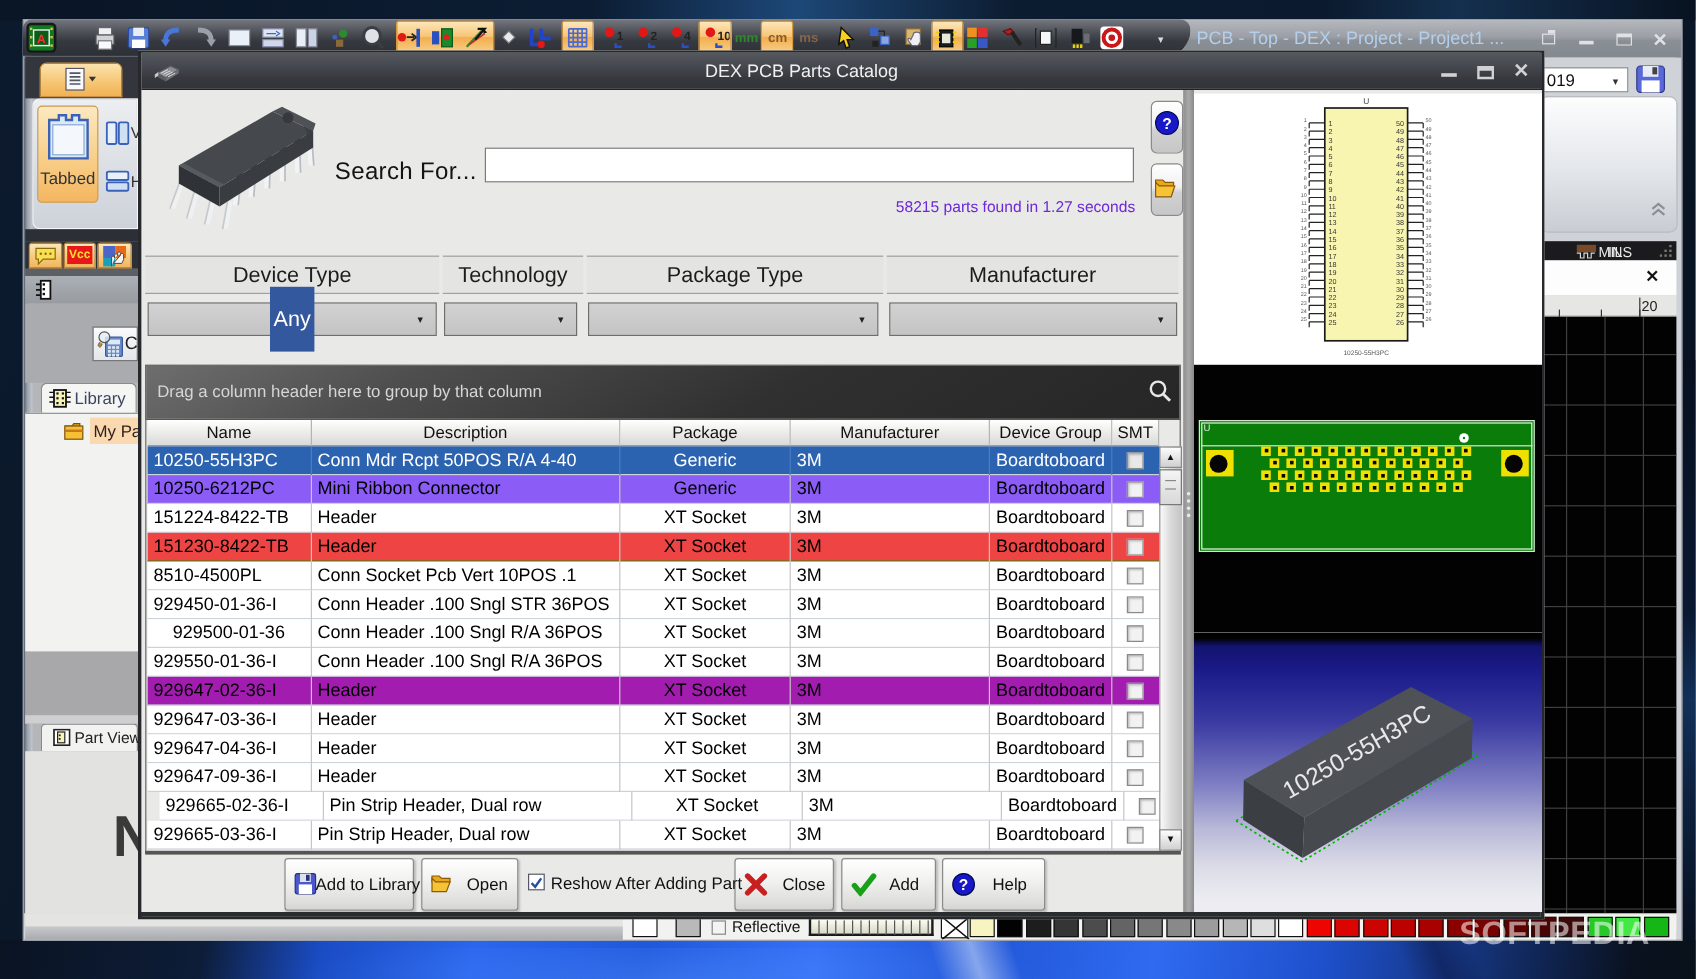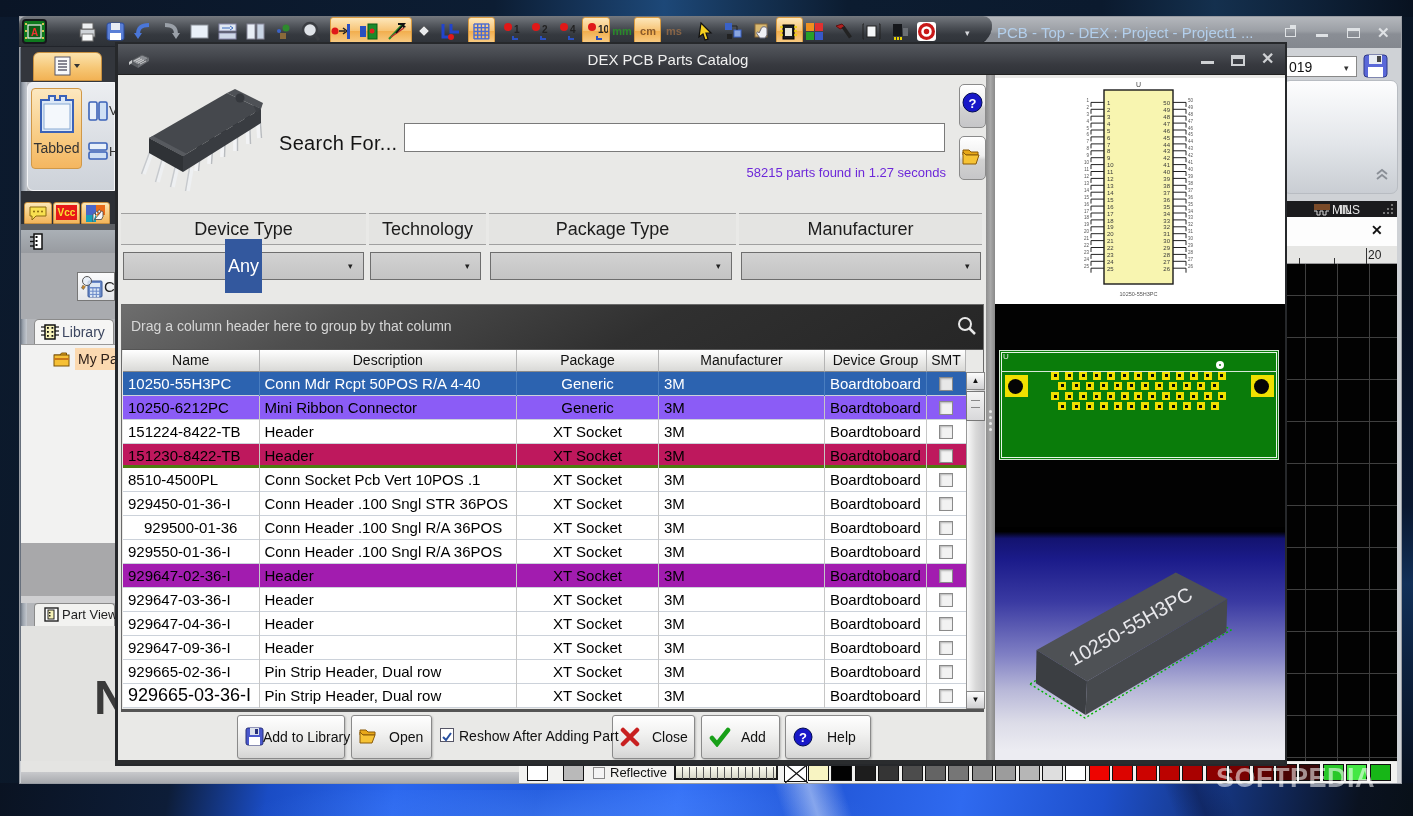--- a/index.html
+++ b/index.html
@@ -565,21 +565,21 @@
       <div class="a" style="left:816px;top:5px;width:14px;height:14px;background:#f2f2f2;border:1px solid #8a8a8a;box-shadow:inset 1px 1px 2px rgba(0,0,0,0.25);"></div>
     </div>
     <div class="a" style="left:5px;top:376px;width:843px;height:24px;background:#fff;border-bottom:1px solid #ccd2da;">
       <div class="a" style="left:0px;top:0;width:136.5px;height:24px;border-right:1px solid #c6c6c6;font-size:15px;color:#000;text-align:left;padding-left:5px;line-height:23px;white-space:nowrap;overflow:hidden;">151224-8422-TB</div>
       <div class="a" style="left:136.5px;top:0;width:257.5px;height:24px;border-right:1px solid #c6c6c6;font-size:15px;color:#000;text-align:left;padding-left:5px;line-height:23px;white-space:nowrap;overflow:hidden;">Header</div>
       <div class="a" style="left:394px;top:0;width:142px;height:24px;border-right:1px solid #c6c6c6;font-size:15px;color:#000;text-align:center;padding-left:0;line-height:23px;white-space:nowrap;overflow:hidden;">XT Socket</div>
       <div class="a" style="left:536px;top:0;width:166px;height:24px;border-right:1px solid #c6c6c6;font-size:15px;color:#000;text-align:left;padding-left:5px;line-height:23px;white-space:nowrap;overflow:hidden;">3M</div>
       <div class="a" style="left:702px;top:0;width:102px;height:24px;border-right:1px solid #c6c6c6;font-size:15px;color:#000;text-align:left;padding-left:5px;line-height:23px;white-space:nowrap;overflow:hidden;">Boardtoboard</div>
       <div class="a" style="left:816px;top:5px;width:14px;height:14px;background:#f2f2f2;border:1px solid #8a8a8a;box-shadow:inset 1px 1px 2px rgba(0,0,0,0.25);"></div>
     </div>
-    <div class="a" style="left:5px;top:400px;width:843px;height:24px;background:#be185d;border-bottom:3px solid #4d7c0f;">
+    <div class="a" style="left:5px;top:400px;width:843px;height:24px;background:#ef4444;border-bottom:1px solid #4d7c0f;">
       <div class="a" style="left:0px;top:0;width:136.5px;height:24px;border-right:1px solid #c6c6c6;font-size:15px;color:#000;text-align:left;padding-left:5px;line-height:23px;white-space:nowrap;overflow:hidden;">151230-8422-TB</div>
       <div class="a" style="left:136.5px;top:0;width:257.5px;height:24px;border-right:1px solid #c6c6c6;font-size:15px;color:#000;text-align:left;padding-left:5px;line-height:23px;white-space:nowrap;overflow:hidden;">Header</div>
       <div class="a" style="left:394px;top:0;width:142px;height:24px;border-right:1px solid #c6c6c6;font-size:15px;color:#000;text-align:center;padding-left:0;line-height:23px;white-space:nowrap;overflow:hidden;">XT Socket</div>
       <div class="a" style="left:536px;top:0;width:166px;height:24px;border-right:1px solid #c6c6c6;font-size:15px;color:#000;text-align:left;padding-left:5px;line-height:23px;white-space:nowrap;overflow:hidden;">3M</div>
       <div class="a" style="left:702px;top:0;width:102px;height:24px;border-right:1px solid #c6c6c6;font-size:15px;color:#000;text-align:left;padding-left:5px;line-height:23px;white-space:nowrap;overflow:hidden;">Boardtoboard</div>
       <div class="a" style="left:816px;top:5px;width:14px;height:14px;background:#f2f2f2;border:1px solid #8a8a8a;box-shadow:inset 1px 1px 2px rgba(0,0,0,0.25);"></div>
     </div>
     <div class="a" style="left:5px;top:424px;width:843px;height:24px;background:#fff;border-bottom:1px solid #ccd2da;">
       <div class="a" style="left:0px;top:0;width:136.5px;height:24px;border-right:1px solid #c6c6c6;font-size:15px;color:#000;text-align:left;padding-left:5px;line-height:23px;white-space:nowrap;overflow:hidden;">8510-4500PL</div>
       <div class="a" style="left:136.5px;top:0;width:257.5px;height:24px;border-right:1px solid #c6c6c6;font-size:15px;color:#000;text-align:left;padding-left:5px;line-height:23px;white-space:nowrap;overflow:hidden;">Conn Socket Pcb Vert 10POS .1</div>
@@ -637,30 +637,30 @@
       <div class="a" style="left:816px;top:5px;width:14px;height:14px;background:#f2f2f2;border:1px solid #8a8a8a;box-shadow:inset 1px 1px 2px rgba(0,0,0,0.25);"></div>
     </div>
     <div class="a" style="left:5px;top:592px;width:843px;height:24px;background:#fff;border-bottom:1px solid #ccd2da;">
       <div class="a" style="left:0px;top:0;width:136.5px;height:24px;border-right:1px solid #c6c6c6;font-size:15px;color:#000;text-align:left;padding-left:5px;line-height:23px;white-space:nowrap;overflow:hidden;">929647-09-36-I</div>
       <div class="a" style="left:136.5px;top:0;width:257.5px;height:24px;border-right:1px solid #c6c6c6;font-size:15px;color:#000;text-align:left;padding-left:5px;line-height:23px;white-space:nowrap;overflow:hidden;">Header</div>
       <div class="a" style="left:394px;top:0;width:142px;height:24px;border-right:1px solid #c6c6c6;font-size:15px;color:#000;text-align:center;padding-left:0;line-height:23px;white-space:nowrap;overflow:hidden;">XT Socket</div>
       <div class="a" style="left:536px;top:0;width:166px;height:24px;border-right:1px solid #c6c6c6;font-size:15px;color:#000;text-align:left;padding-left:5px;line-height:23px;white-space:nowrap;overflow:hidden;">3M</div>
       <div class="a" style="left:702px;top:0;width:102px;height:24px;border-right:1px solid #c6c6c6;font-size:15px;color:#000;text-align:left;padding-left:5px;line-height:23px;white-space:nowrap;overflow:hidden;">Boardtoboard</div>
       <div class="a" style="left:816px;top:5px;width:14px;height:14px;background:#f2f2f2;border:1px solid #8a8a8a;box-shadow:inset 1px 1px 2px rgba(0,0,0,0.25);"></div>
     </div>
-    <div class="a" style="left:5px;top:616px;width:843px;height:24px;background:#fff;border-bottom:1px solid #ccd2da;">
+    <div class="a" style="left:15px;top:616px;width:843px;height:24px;background:#fff;border-bottom:1px solid #ccd2da;">
       <div class="a" style="left:0px;top:0;width:136.5px;height:24px;border-right:1px solid #c6c6c6;font-size:15px;color:#000;text-align:left;padding-left:5px;line-height:23px;white-space:nowrap;overflow:hidden;">929665-02-36-I</div>
       <div class="a" style="left:136.5px;top:0;width:257.5px;height:24px;border-right:1px solid #c6c6c6;font-size:15px;color:#000;text-align:left;padding-left:5px;line-height:23px;white-space:nowrap;overflow:hidden;">Pin Strip Header, Dual row</div>
       <div class="a" style="left:394px;top:0;width:142px;height:24px;border-right:1px solid #c6c6c6;font-size:15px;color:#000;text-align:center;padding-left:0;line-height:23px;white-space:nowrap;overflow:hidden;">XT Socket</div>
       <div class="a" style="left:536px;top:0;width:166px;height:24px;border-right:1px solid #c6c6c6;font-size:15px;color:#000;text-align:left;padding-left:5px;line-height:23px;white-space:nowrap;overflow:hidden;">3M</div>
       <div class="a" style="left:702px;top:0;width:102px;height:24px;border-right:1px solid #c6c6c6;font-size:15px;color:#000;text-align:left;padding-left:5px;line-height:23px;white-space:nowrap;overflow:hidden;">Boardtoboard</div>
       <div class="a" style="left:816px;top:5px;width:14px;height:14px;background:#f2f2f2;border:1px solid #8a8a8a;box-shadow:inset 1px 1px 2px rgba(0,0,0,0.25);"></div>
     </div>
     <div class="a" style="left:5px;top:640px;width:843px;height:24px;background:#fff;border-bottom:1px solid #ccd2da;">
-      <div class="a" style="left:0px;top:0;width:136.5px;height:24px;border-right:1px solid #c6c6c6;font-size:18px;color:#000;text-align:left;padding-left:5px;line-height:23px;white-space:nowrap;overflow:hidden;">929665-03-36-I</div>
+      <div class="a" style="left:0px;top:0;width:136.5px;height:24px;border-right:1px solid #c6c6c6;font-size:15px;color:#000;text-align:left;padding-left:5px;line-height:23px;white-space:nowrap;overflow:hidden;">929665-03-36-I</div>
       <div class="a" style="left:136.5px;top:0;width:257.5px;height:24px;border-right:1px solid #c6c6c6;font-size:15px;color:#000;text-align:left;padding-left:5px;line-height:23px;white-space:nowrap;overflow:hidden;">Pin Strip Header, Dual row</div>
       <div class="a" style="left:394px;top:0;width:142px;height:24px;border-right:1px solid #c6c6c6;font-size:15px;color:#000;text-align:center;padding-left:0;line-height:23px;white-space:nowrap;overflow:hidden;">XT Socket</div>
       <div class="a" style="left:536px;top:0;width:166px;height:24px;border-right:1px solid #c6c6c6;font-size:15px;color:#000;text-align:left;padding-left:5px;line-height:23px;white-space:nowrap;overflow:hidden;">3M</div>
       <div class="a" style="left:702px;top:0;width:102px;height:24px;border-right:1px solid #c6c6c6;font-size:15px;color:#000;text-align:left;padding-left:5px;line-height:23px;white-space:nowrap;overflow:hidden;">Boardtoboard</div>
       <div class="a" style="left:816px;top:5px;width:14px;height:14px;background:#f2f2f2;border:1px solid #8a8a8a;box-shadow:inset 1px 1px 2px rgba(0,0,0,0.25);"></div>
     </div>
     <div class="a" style="left:3px;top:260px;width:863px;height:408px;border:1px solid #6a6a6a;background:transparent;pointer-events:none;"></div>
     <div class="a" style="left:3px;top:665px;width:863px;height:3px;background:#555;"></div>
     <div class="a" style="left:848px;top:328px;width:19px;height:337px;background:linear-gradient(90deg,#fafafa,#d8d8d8 50%,#c4c4c6);border-left:1px solid #999;"></div>
     <div class="a" style="left:848px;top:328px;width:19px;height:18px;background:linear-gradient(#fdfdfd,#d0d0d2);border:1px solid #888;font-size:8px;color:#111;text-align:center;line-height:16px;">▲</div>

